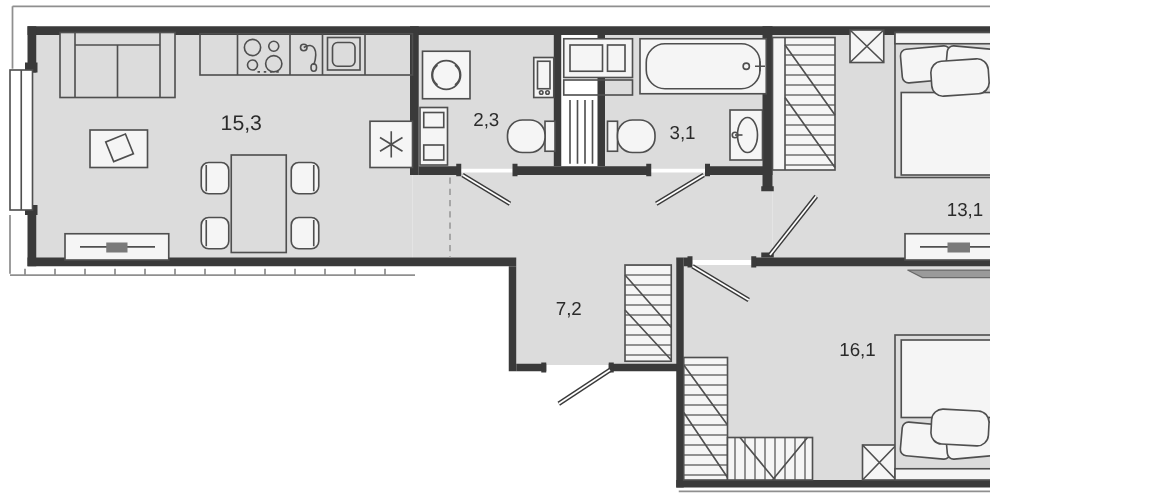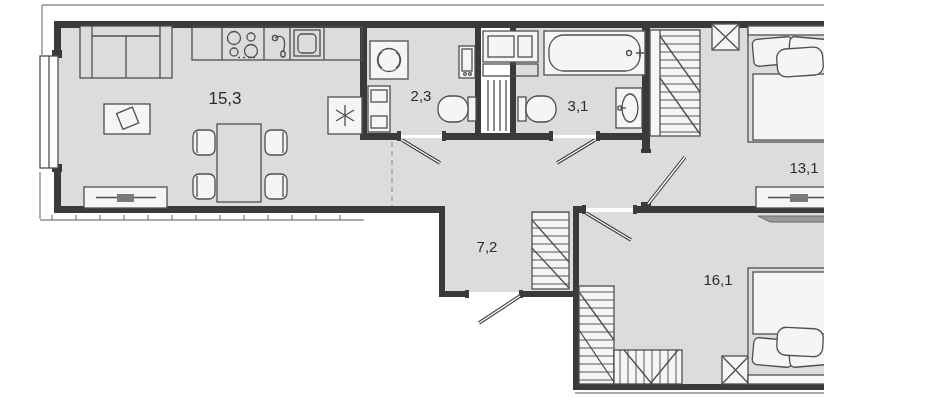--- a/index.html
+++ b/index.html
@@ -1,16 +1,16 @@
 <!DOCTYPE html>
 <html><head>
 <meta charset="utf-8">
 <style>
   html,body{margin:0;padding:0;background:#ffffff;}
-  .stage{position:relative;width:792px;height:400px;background:#ffffff;font-family:"Liberation Sans",sans-serif;overflow:hidden;margin-left:32px;}
+  .stage{position:relative;width:792px;height:400px;background:#ffffff;font-family:"Liberation Sans",sans-serif;overflow:hidden;}
   svg{display:block;}
   .wall{fill:#3a3a3a;stroke:none;}
   .thin{stroke:#8f8f8f;stroke-width:1.4;fill:none;}
   .ln{stroke:#4f4f4f;stroke-width:1.3;fill:none;}
   .fix{fill:#f5f5f5;stroke:#4f4f4f;stroke-width:1.3;}
   .flo{fill:#dcdcdc;stroke:#4f4f4f;stroke-width:1.3;}
   .leaf{stroke:#3a3a3a;stroke-width:3.6;fill:none;}
   .leafcore{stroke:#ffffff;stroke-width:1.4;fill:none;}
   .dash{stroke:#9a9a9a;stroke-width:1.3;stroke-dasharray:5 4;fill:none;}
   .room-label{font-size:15px;fill:#2b2b2b;text-anchor:middle;font-weight:400;}

